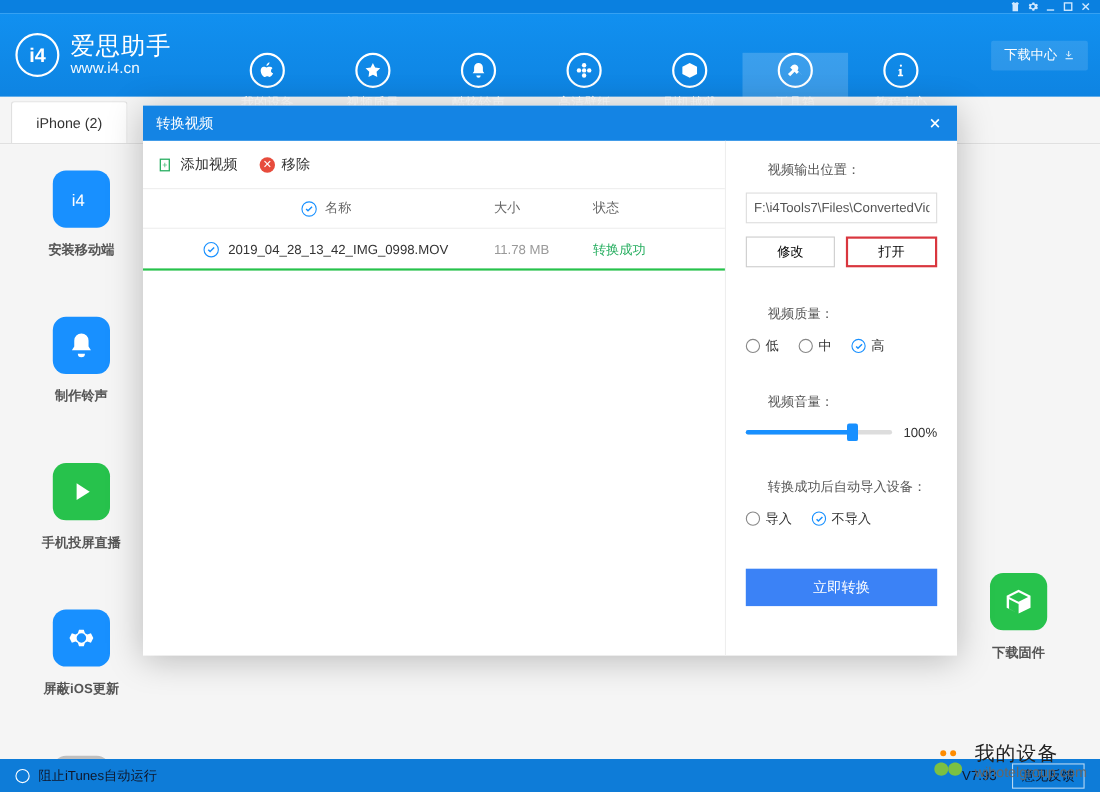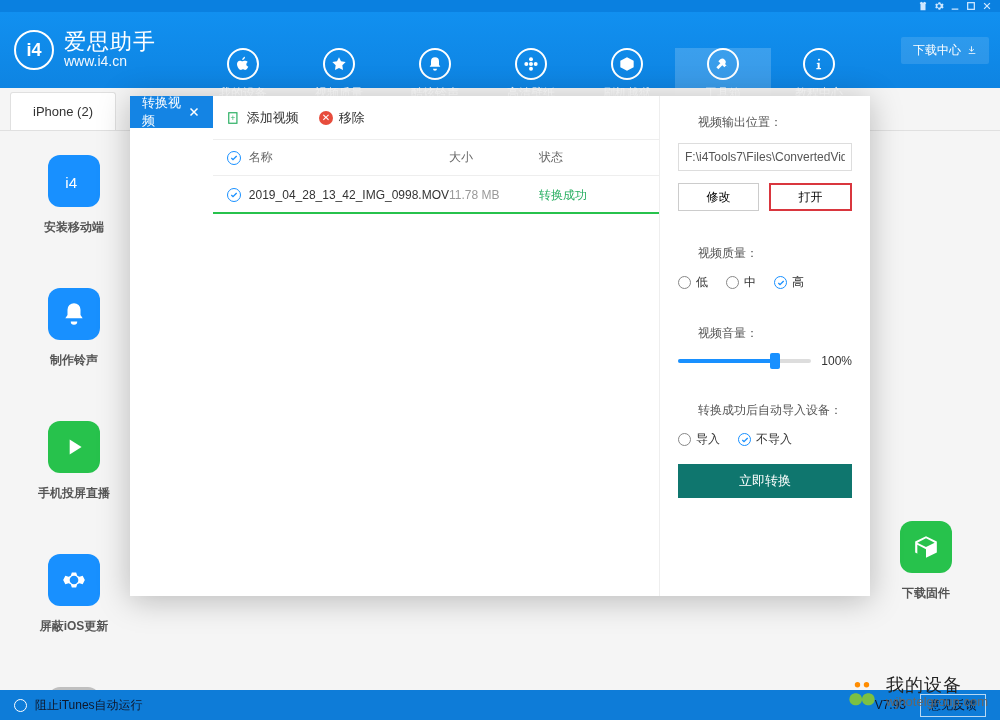--- a/index.html
+++ b/index.html
@@ -35,31 +35,31 @@
   .tool-box svg { width: 26px; height: 26px; fill: #fff; }
   .tool-label { font-size: 12px; color: #555; white-space: nowrap; font-weight: bold; }
   .tb-blue { background: #1890ff; }
   .tb-bell { background: #1890ff; }
   .tb-play { background: #27c24c; }
   .tb-gear { background: #1890ff; }
   .tb-key  { background: #bfbfbf; }
   .tb-cube { background: #27c24c; }
   .r-col { position:absolute; right:28px; top:24px; }
 
-  .modal { position: absolute; left: 130px; top: 96px; width: 740px; height: 500px; background: #fff; box-shadow: 0 4px 30px rgba(0,0,0,.25); display: flex; flex-direction: row; z-index: 10; }
+  .modal { position: absolute; left: 130px; top: 96px; width: 740px; height: 500px; background: #fff; box-shadow: 0 4px 30px rgba(0,0,0,.25); display: flex; flex-direction: column; z-index: 10; }
   .modal-title { height: 32px; background: #1484e4; color: #fff; display: flex; align-items: center; justify-content: space-between; padding: 0 12px; font-size: 13px; }
   .close-x { width: 16px; height: 16px; cursor: pointer; display: flex; align-items: center; justify-content: center; }
   .modal-body { flex: 1; display: flex; }
   .modal-left { flex: 1; border-right: 1px solid #eee; display: flex; flex-direction: column; }
   .toolbar { height: 44px; border-bottom: 1px solid #eee; display: flex; align-items: center; padding: 0 14px; gap: 20px; font-size: 13px; color: #333; }
   .tool-btn { display: flex; align-items: center; gap: 6px; cursor: pointer; }
   .ico-add { width:14px; height:14px; display:inline-flex; align-items:center; justify-content:center; }
   .ico-del { width:14px; height:14px; background:#e74c3c; border-radius:50%; color:#fff; font-size:10px; display:inline-flex; align-items:center; justify-content:center; }
   .cols { height: 36px; border-bottom: 1px solid #eee; display: flex; align-items: center; font-size: 12px; color: #666; }
-  .c-name { flex: 1; padding-left: 14px; display:flex; align-items:center; gap:8px;}
+  .c-name { flex: 1; padding-left: 14px; display:flex; align-items:center; gap:8px;justify-content:center;}
   .c-size { width: 90px; }
   .c-status { width: 120px; }
   .chk { width: 14px; height: 14px; border: 1.5px solid #1890ff; border-radius: 50%; display: inline-flex; align-items: center; justify-content: center; }
   .chk.on svg { width:8px; height:8px; }
   .row { height: 38px; display: flex; align-items: center; font-size: 12px; position:relative; }
   .row .c-name { color: #333; }
   .row .c-size { color: #999; }
   .row .c-status { color: #27ae60; }
   .prog { position:absolute; bottom:0; left:0; height:2px; width:100%; background:linear-gradient(to right,#27c24c 100%,#eee 0); }
 
@@ -71,21 +71,21 @@
   .btn.hl { border: 2px solid #d9363e; }
   .radios { display:flex; gap:18px; align-items:center; }
   .radio { display:inline-flex; align-items:center; gap:5px; cursor:pointer; }
   .rdot { width:13px; height:13px; border:1.5px solid #888; border-radius:50%; display:inline-flex; align-items:center; justify-content:center; }
   .rdot.onchk { border-color:#1890ff; }
   .rdot.onchk svg { width:8px; height:8px; }
   .slider-wrap { display:flex; align-items:center; gap:10px; }
   .slider { flex:1; height:4px; background:#ddd; position:relative; border-radius:2px; }
   .slider-fill { position:absolute; left:0; top:0; bottom:0; width:73%; background:#1890ff; border-radius:2px; }
   .slider-thumb { position:absolute; left:73%; top:50%; width:10px; height:16px; background:#1890ff; transform:translate(-50%,-50%); border-radius:2px; }
-  .primary-btn { margin-top:4px; height:34px; background:#0f766e; color:#fff; border:none; font-size:13px; cursor:pointer; }
+  .primary-btn { margin-top:25px; height:34px; background:#3b82f6; color:#fff; border:none; font-size:13px; cursor:pointer; }
 
   .statusbar { position:absolute; bottom:0; left:0; right:0; height:30px; background:#0e7cd8; color:#0f172a; display:flex; align-items:center; justify-content:space-between; padding:0 14px; font-size:12px; }
   .sb-left { display:flex; align-items:center; gap:8px; }
   .sb-ring { width:13px; height:13px; border:1.5px solid #fff; border-radius:50%; }
   .sb-right { display:flex; align-items:center; gap:14px; }
   .fb-btn { border:1px solid rgba(255,255,255,.7); padding:2px 8px; }
 
   .watermark { position:absolute; right:12px; bottom:10px; display:flex; align-items:center; gap:6px; z-index:30; background:rgba(255,255,255,0); }
   .wm-logo { width:36px; height:36px; }
   .wm-txt { line-height:1.05; }

